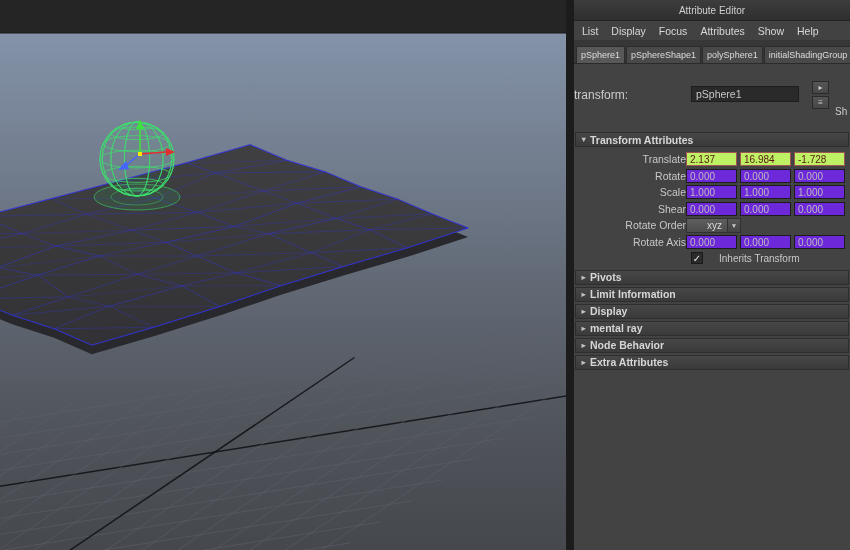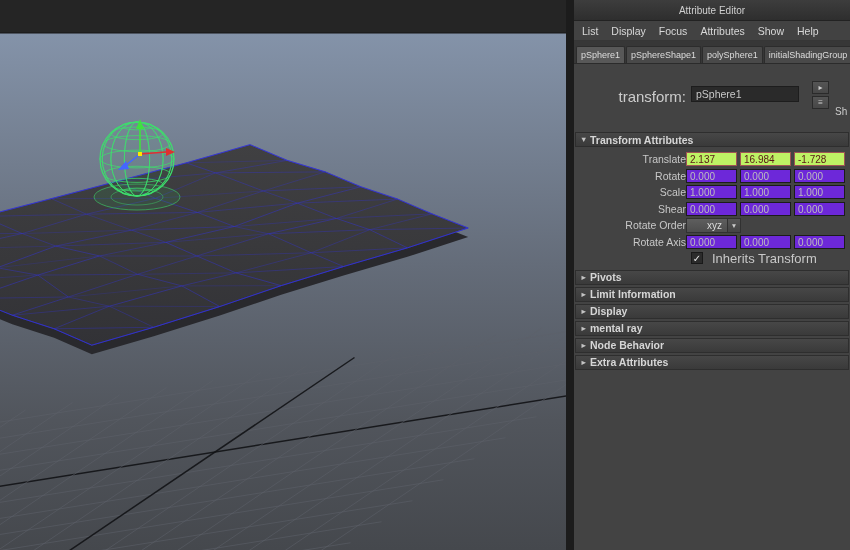--- a/index.html
+++ b/index.html
@@ -17,21 +17,21 @@
   .ae-menus { height:20px; display:flex; align-items:center; gap:9px; padding:0 6px;
               font-size:10.5px; color:#d8d8d8; background:#424242; border-bottom:1px solid #363636; }
   .ae-menus span { padding:1px 2px; cursor:default;text-align:center; }
   .ae-tabs { height:23px; background:#373737; display:flex; align-items:flex-end; gap:1px; padding:0 2px;
              border-bottom:1px solid #2b2b2b; }
   .tab { height:17px; line-height:16px; padding:0 4px; font-size:9px; color:#ddd; background:#494949;
          border:1px solid #2c2c2c; border-bottom:none; border-radius:2px 2px 0 0; white-space:nowrap; }
   .tab.active { background:#585858; }
 
   .transform-block { position:relative; height:68px; }
-  .t-label { position:absolute; left:0; top:24px; width:112px; text-align:right; font-size:15px; color:#ccc; }
+  .t-label { position:absolute; left:0; top:24px; width:112px; font-size:12px; color:#ccc; }
   .t-field { position:absolute; left:117px; top:22px; width:108px; height:16px; line-height:14px;
              background:#2a2a2a; border:1px solid #1d1d1d; color:#c8c8c8; font-size:10.5px; padding:0 4px; }
   .t-btn { position:absolute; width:17px; height:13px; background:linear-gradient(#555,#474747);
            border:1px solid #2a2a2a; color:#ccc; font-size:8px; line-height:11px; text-align:center; }
   .t-btn1 { left:238px; top:17px; }
   .t-btn2 { left:238px; top:32px; }
   .t-show { position:absolute; left:261px; top:42px; font-size:10px; color:#ccc; }
 
   .section-header { height:15px; margin:0 1px 2px 1px; display:flex; align-items:center;
                     background:linear-gradient(#474747,#3a3a3a); border:1px solid #2e2e2e;
@@ -44,21 +44,21 @@
   .field { width:51px; height:14px; line-height:13px; margin-right:3px; padding:0 3px;
            background:#6d28d9; border:1px solid #1c1c1c; color:#bdbdbd; font-size:10px; }
   .field.pink { background:#bef264; border-color:#a05454; color:#5a1616; }
   .dropdown { display:flex; align-items:center; height:15px; }
   .dd-value { width:28px; height:15px; line-height:14px; padding:0 20px; background:linear-gradient(#5e5e5e,#4d4d4d);
               border:1px solid #313131; color:#ddd; font-size:10px; }
   .dd-btn { width:13px; height:15px; background:linear-gradient(#565656,#444);
             border:1px solid #313131; border-left:none; color:#ccc; font-size:6.5px; text-align:center; line-height:14px; }
   .checkbox { width:12px; height:12px; margin-left:5px; background:#2b2b2b; border:1px solid #191919;
               color:#e8e8e8; font-size:10px; line-height:11px; text-align:center; }
-  .check-label { margin-left:9px; font-size:13px; color:#c8c8c8; }
+  .check-label { margin-left:16px; font-size:10px; color:#c8c8c8; }
 
   .notes-bar { position:absolute; left:0; right:0; top:495px; height:21px; border-top:1px solid #2a2a2a;
                box-shadow:inset 0 1px 0 #575757; display:flex; align-items:center; }
   .notes-label { padding-left:8px; font-size:10.5px; font-weight:bold; color:#d2d2d2; }
   .notes-area { position:absolute; left:0; right:0; top:516px; bottom:0; background:#3e3e3e; border-top:1px solid #323232; }
 </style>
 </head>
 <body>
 
 <div class="app">

